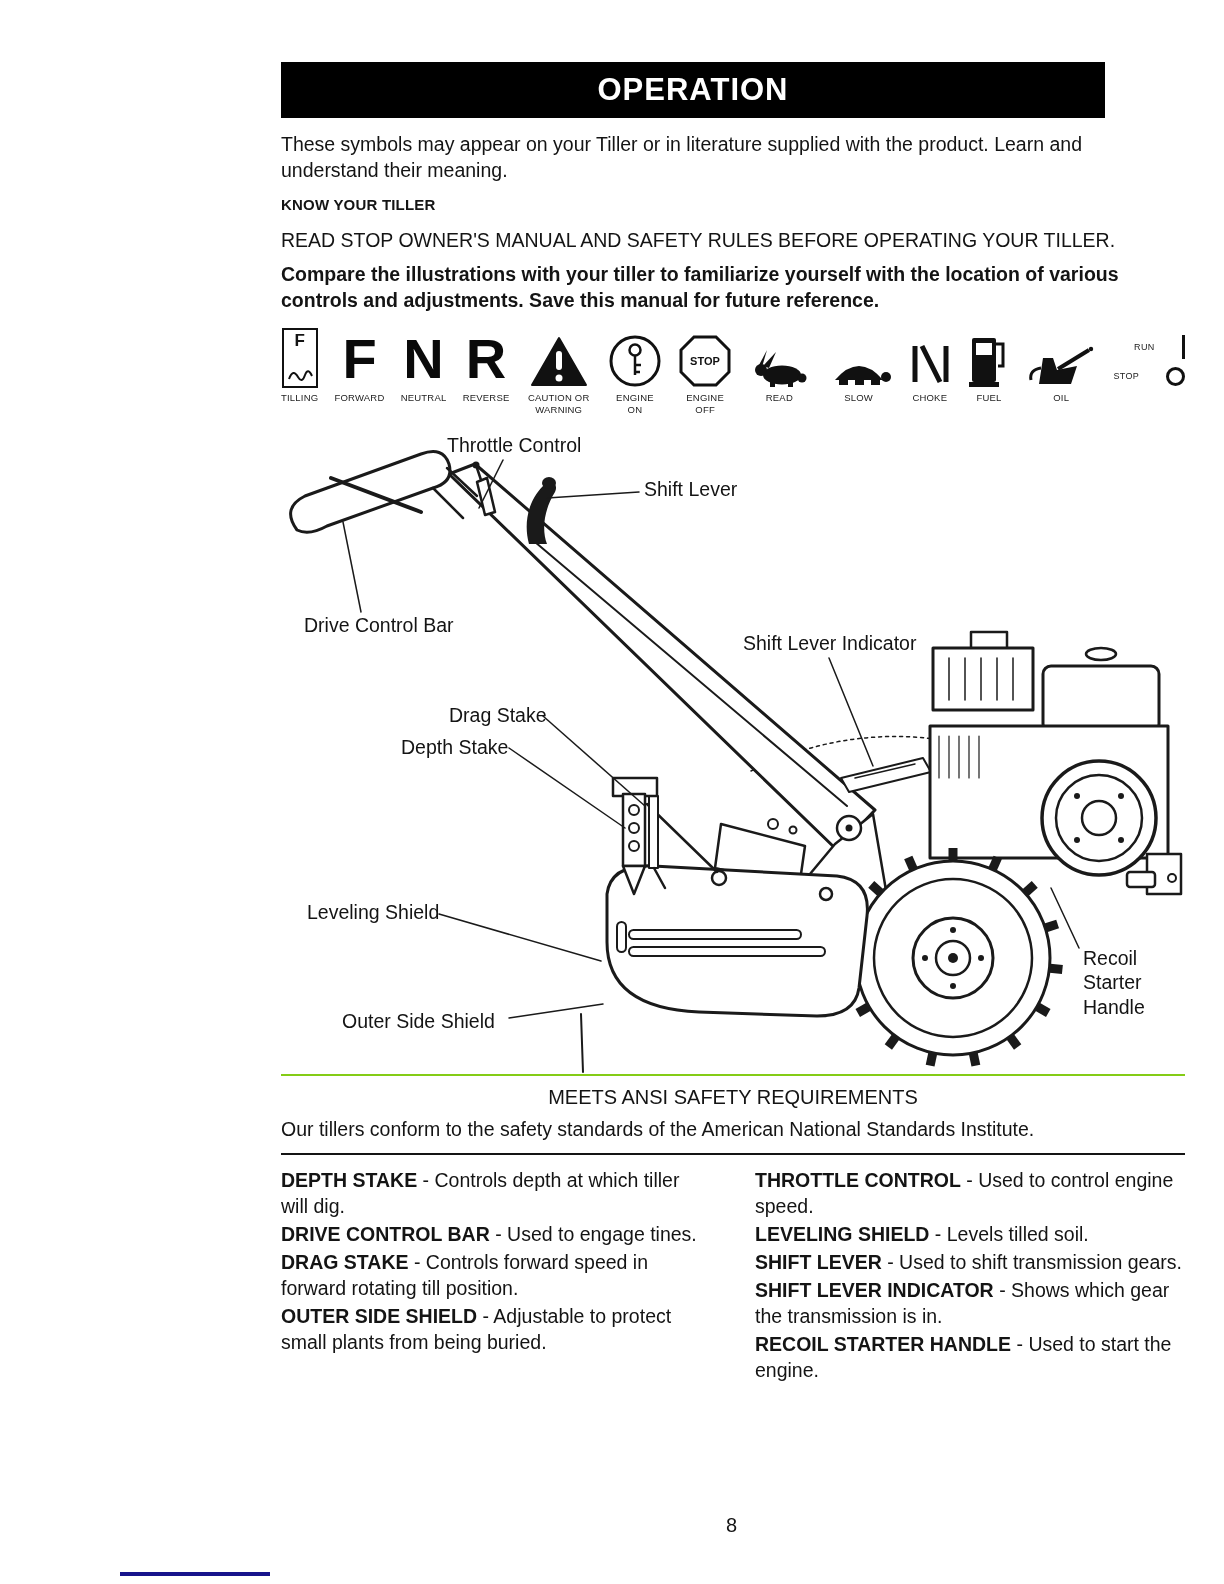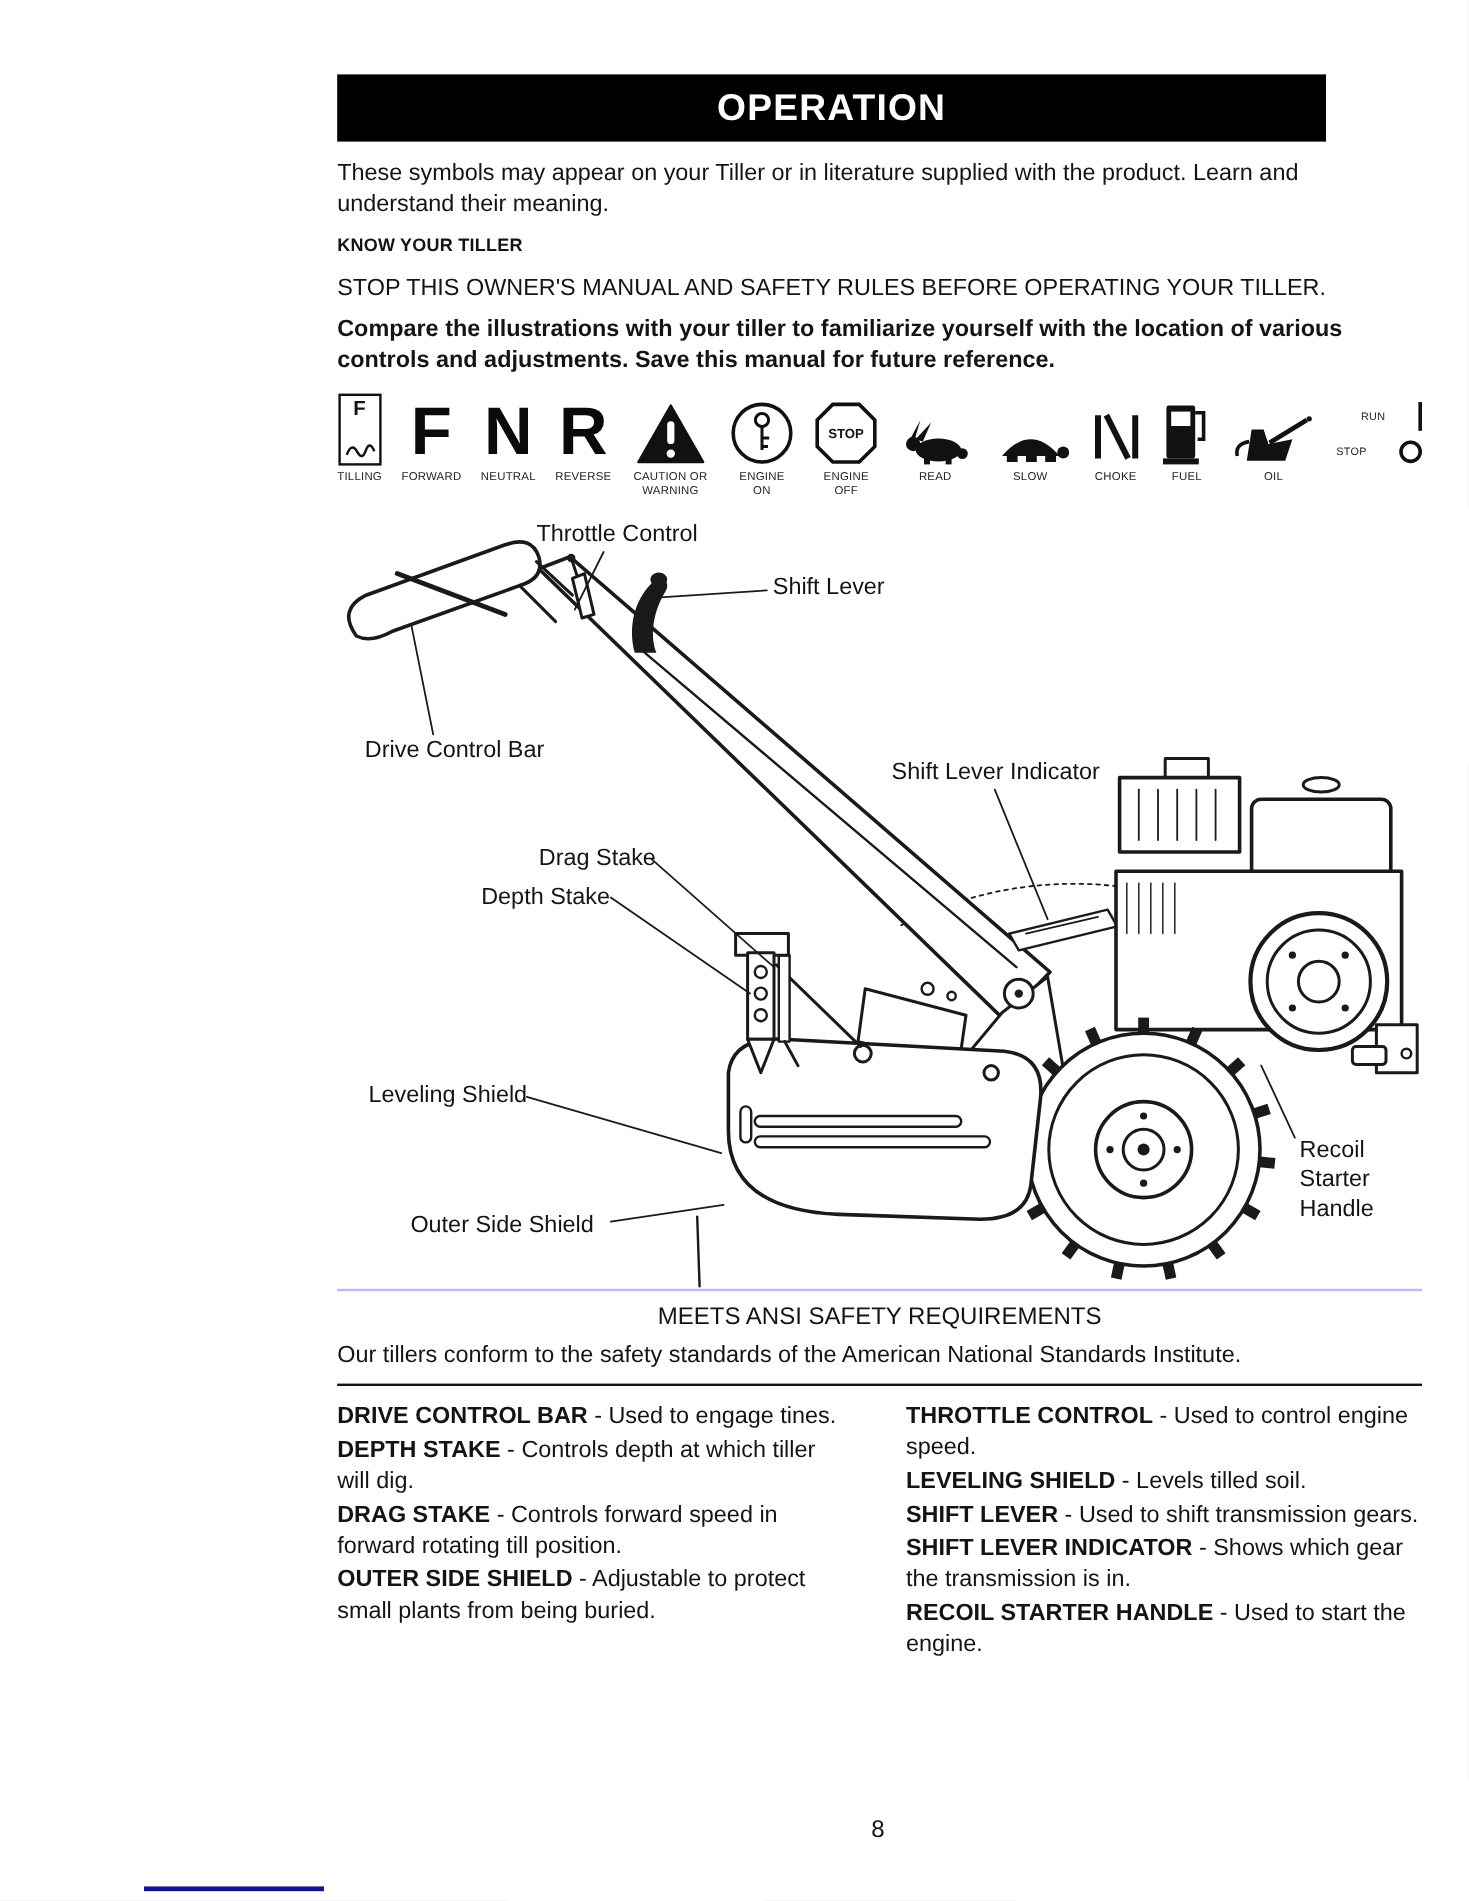--- a/index.html
+++ b/index.html
@@ -27,21 +27,21 @@
   .rs-row { display:flex; align-items:center; gap:27px; justify-content:flex-end; }
   .rs-txt { font-size:9px; color:#222; letter-spacing:0.3px; }
   .rs-bar { width:3.5px; height:24px; background:#111; }
   .rs-o { width:19px; height:19px; border:3px solid #111; border-radius:50%; }
 
   .diagram { position:relative; margin-top:10px; width:904px; height:648px; }
   .diagram svg.art { position:absolute; left:0; top:0; }
   .dlabel { position:absolute; font-size:19.5px; white-space:nowrap; color:#141414; }
   .dlabel.wrap { white-space:normal; width:92px; line-height:1.28; }
 
-  .ansi { margin-top:0; border-top:2px solid #c4b5fd; padding-top:10px; }
+  .ansi { margin-top:0; border-top:2px solid #84cc16; padding-top:10px; }
   .ansi-title { text-align:center; font-size:20px; }
   .ansi-text { margin-top:9px; font-size:19.5px; }
   .rule2 { margin-top:12px; border-top:2px solid #141414; }
 
   .defs { display:flex; margin-top:12px; gap:44px; }
   .defcol { width:430px; font-size:19.5px; line-height:1.34; }
   .defcol p { margin:0 0 2px 0; }
   .term { font-weight:bold; }
 
   .pagenum { position:absolute; left:726px; top:1514px; font-size:20px; }
@@ -54,21 +54,21 @@
   <div class="content">
 
     <div class="opbar">
       <span>OPERATION</span>
     </div>
 
     <p class="intro">These symbols  may appear on your Tiller or in literature supplied with the product. Learn and understand their meaning.</p>
 
     <h2 class="know">KNOW YOUR TILLER</h2>
 
-    <p class="readtext">STOP THIS OWNER'S MANUAL AND SAFETY RULES BEFORE OPERATING YOUR TILLER.</p>
+    <p class="readtext">READ STOP OWNER'S MANUAL AND SAFETY RULES BEFORE OPERATING YOUR TILLER.</p>
 
     <p class="compare">Compare the illustrations with your tiller to familiarize yourself with the location of various controls and adjustments. Save this manual for future reference.</p>
 
     <div class="symbols">
 
       <div class="symbol">
         <div class="sym-glyph">
           <div class="tilling-box">
             <span class="tilling-f">F</span>
             <svg width="26" height="20">
@@ -345,22 +345,22 @@
     </div>
 
     <div class="ansi">
       <div class="ansi-title">MEETS ANSI SAFETY REQUIREMENTS</div>
       <div class="ansi-text">Our tillers conform to the safety standards of the American National Standards Institute.</div>
       <div class="rule2"></div>
     </div>
 
     <div class="defs">
       <div class="defcol">
+        <p><span class="term">DEPTH STAKE</span><span> - Controls depth at which tiller will dig.</span></p>
         <p><span class="term">DRIVE CONTROL BAR</span><span> - Used to engage tines.</span></p>
-        <p><span class="term">DEPTH STAKE</span><span> - Controls depth at which tiller will dig.</span></p>
         <p><span class="term">DRAG STAKE</span><span> - Controls forward speed in forward rotating till position.</span></p>
         <p><span class="term">OUTER SIDE SHIELD</span><span> - Adjustable to protect small plants from being buried.</span></p>
       </div>
       <div class="defcol">
         <p><span class="term">THROTTLE CONTROL</span><span> - Used to control engine speed.</span></p>
         <p><span class="term">LEVELING SHIELD</span><span> - Levels tilled soil.</span></p>
         <p><span class="term">SHIFT LEVER</span><span> - Used to shift transmission gears.</span></p>
         <p><span class="term">SHIFT LEVER INDICATOR</span><span> - Shows which gear the transmission is in.</span></p>
         <p><span class="term">RECOIL STARTER HANDLE</span><span> - Used to start the engine.</span></p>
       </div>

